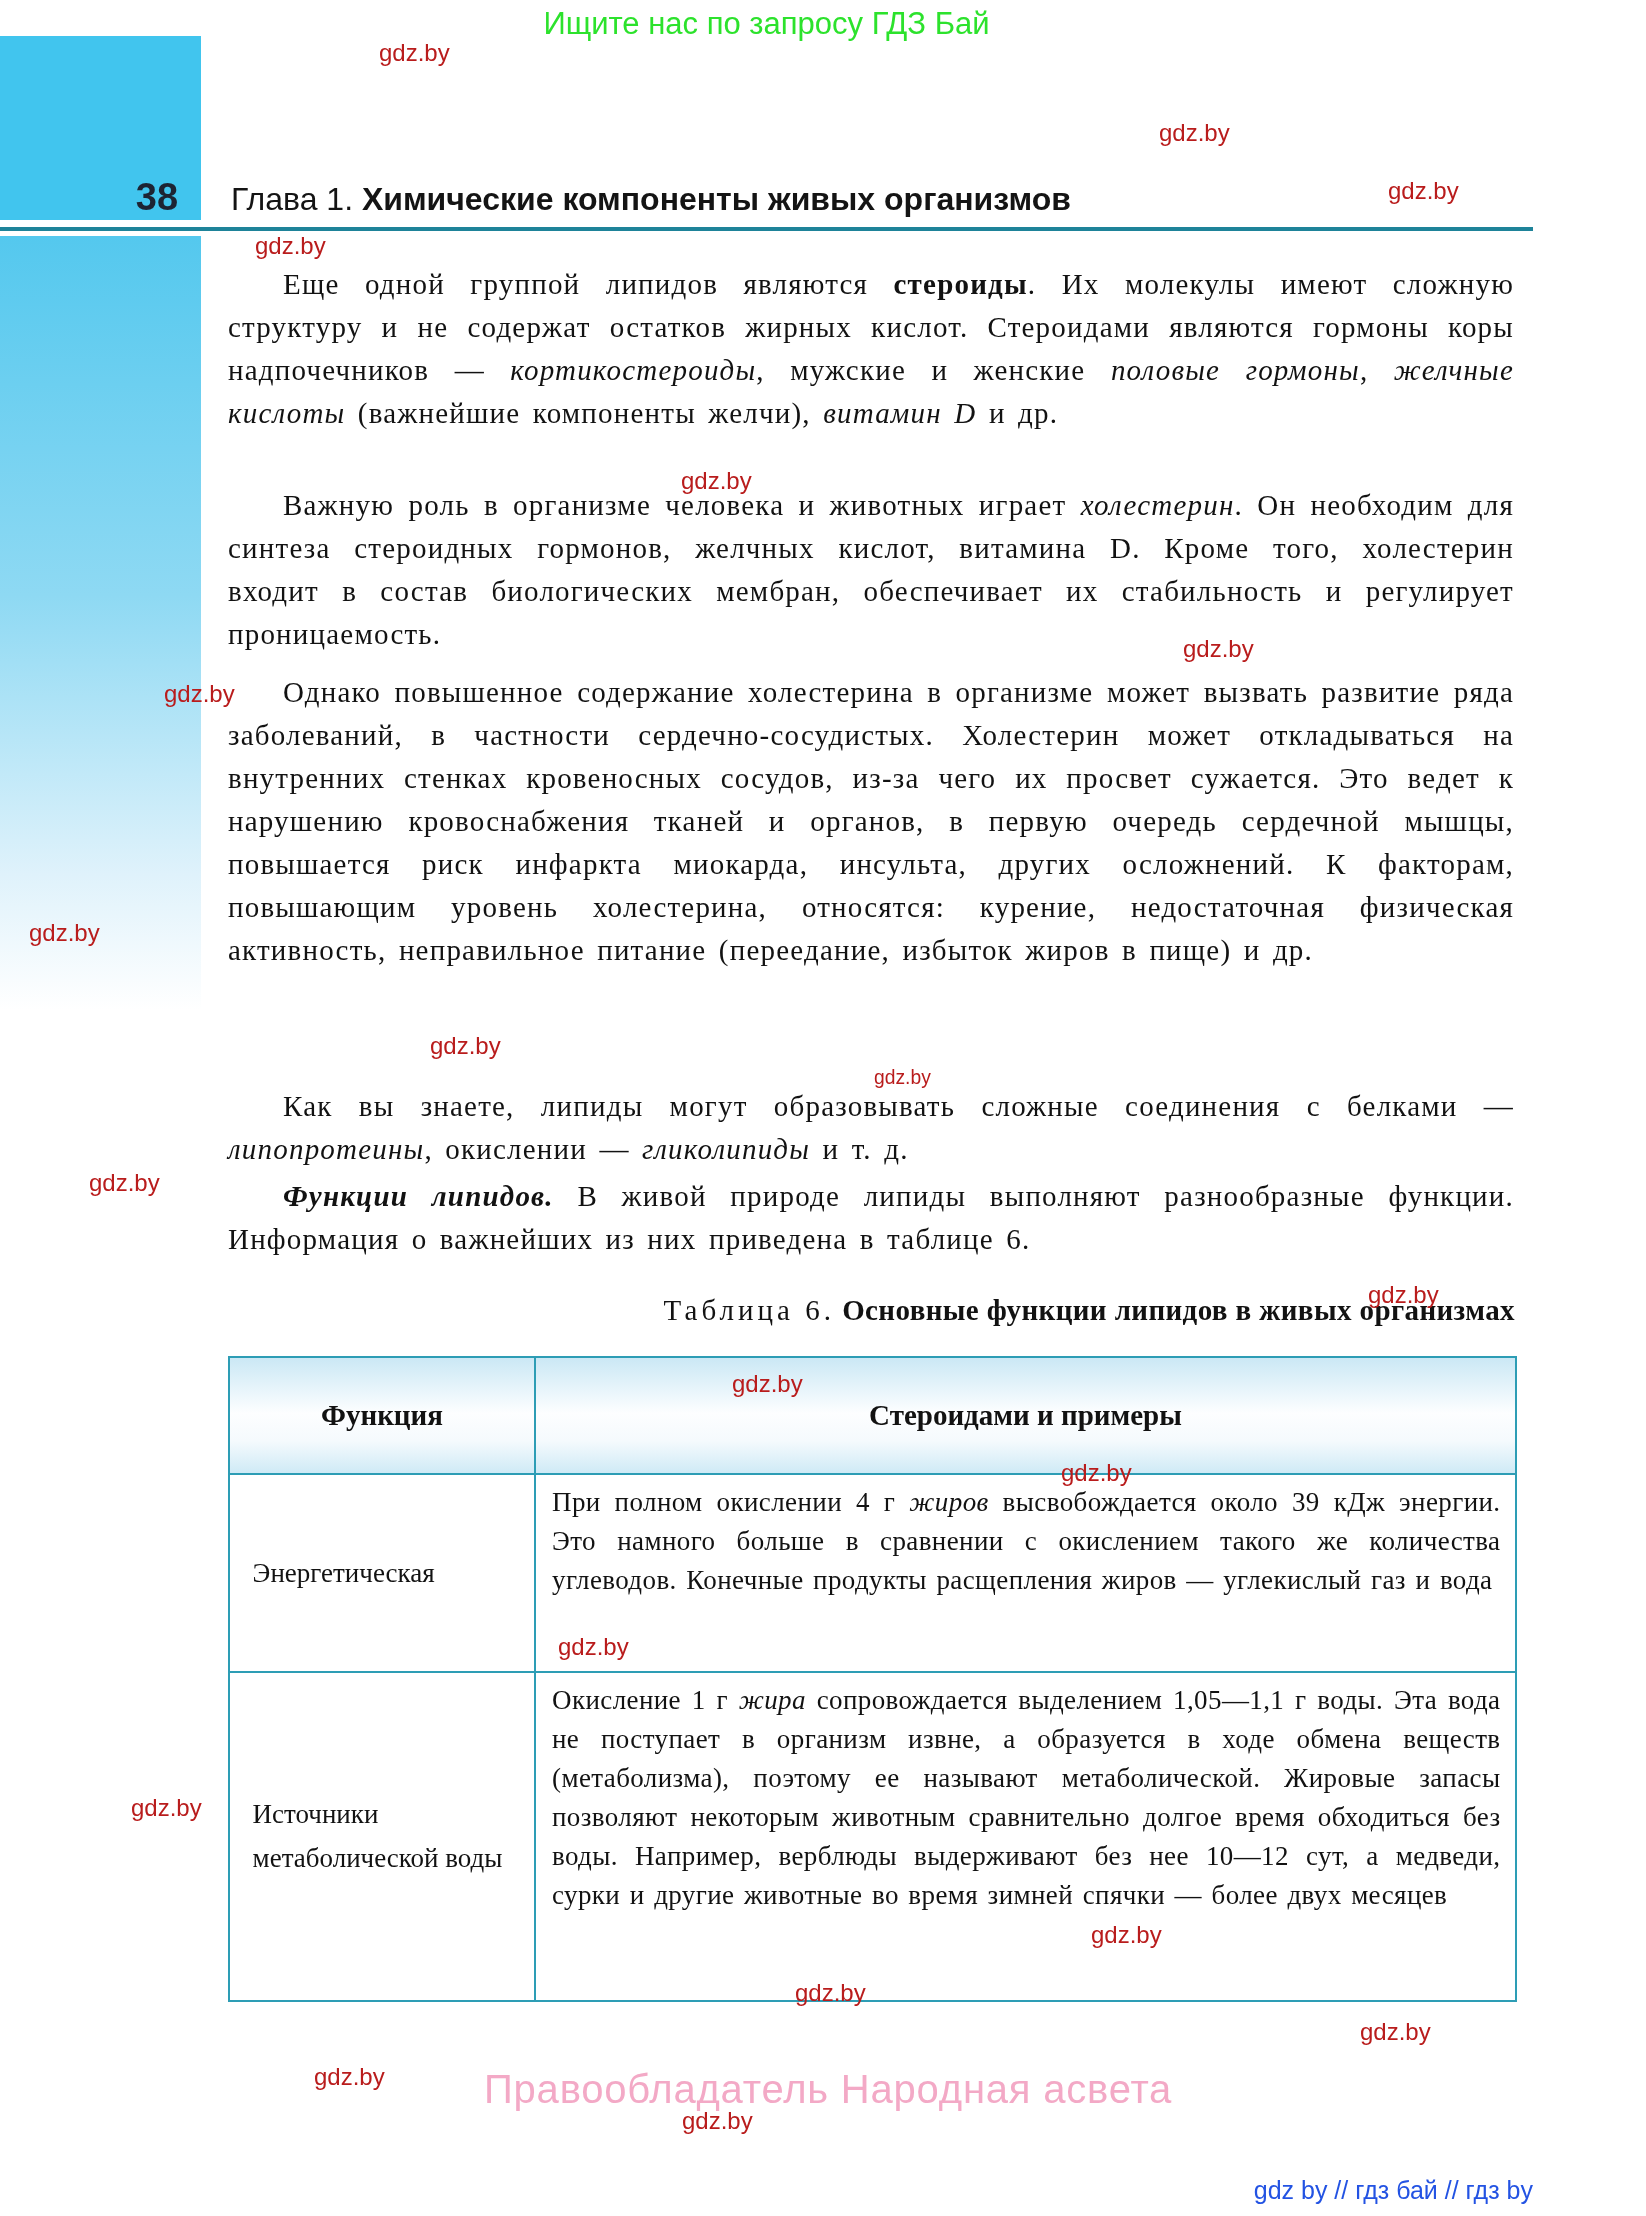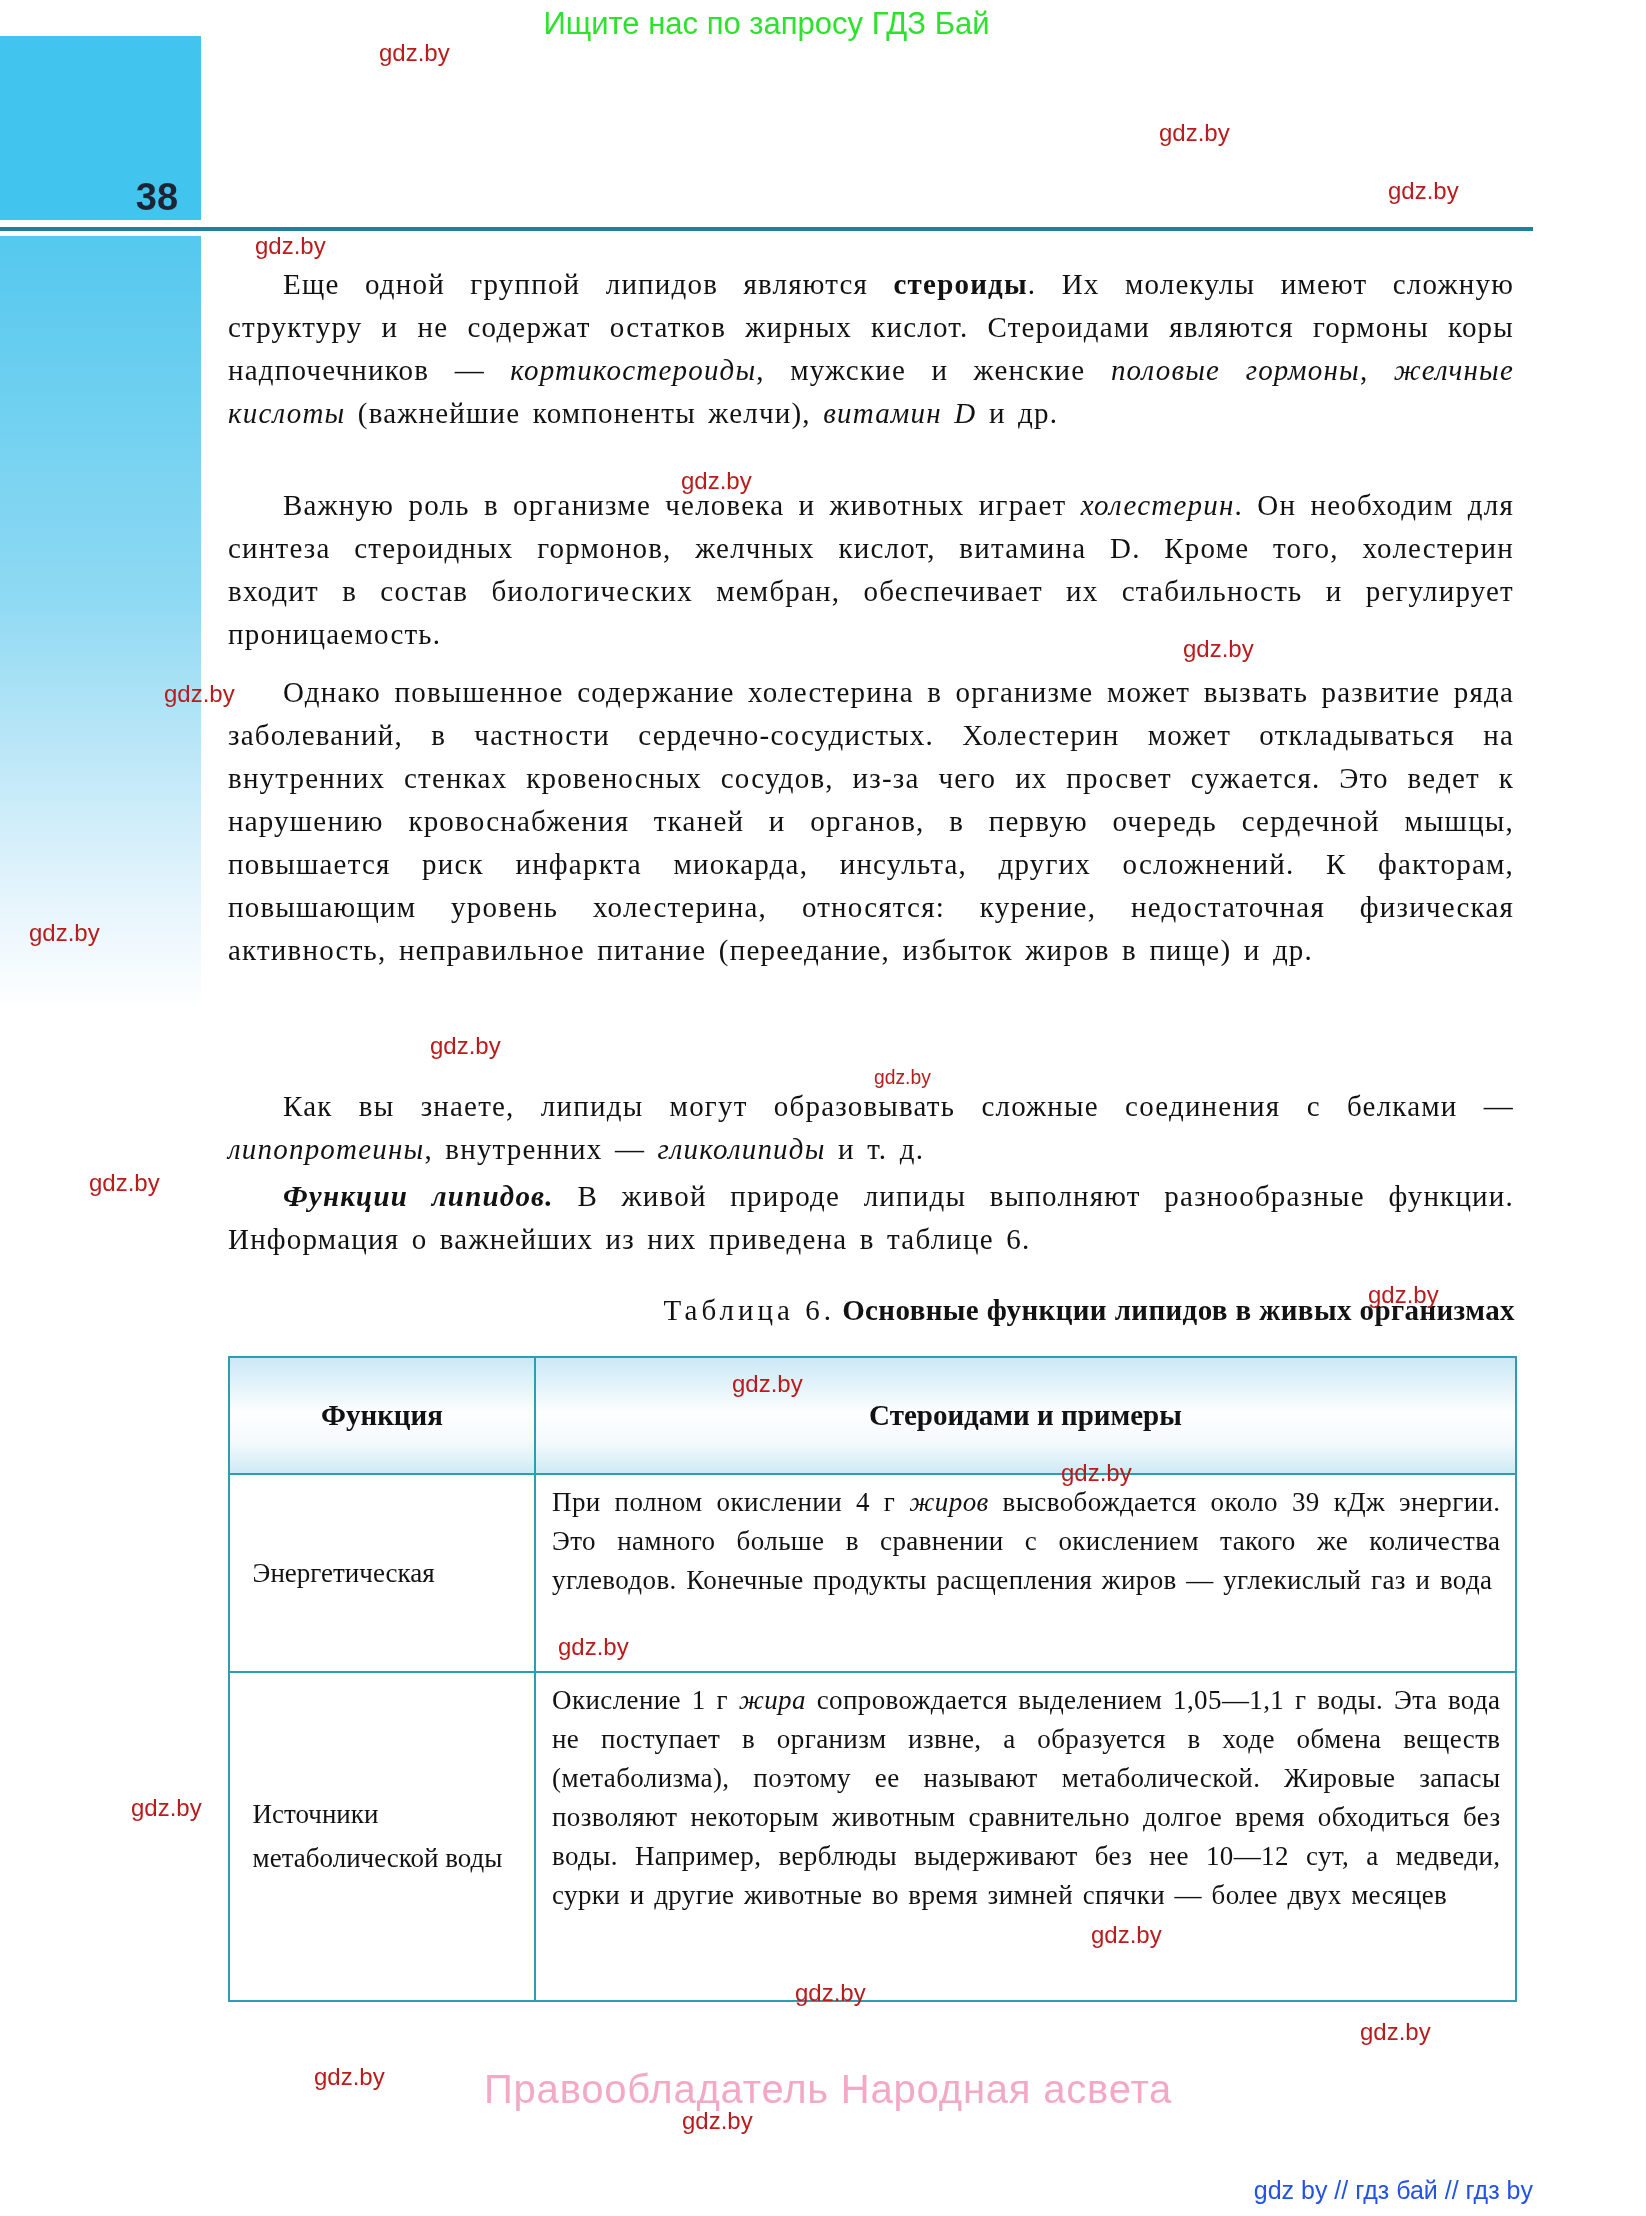--- a/index.html
+++ b/index.html
@@ -58,25 +58,26 @@
 
 <div id="page">
 
   <div class="promo">Ищите нас по запросу ГДЗ Бай</div>
 
   <div class="accent-top"></div>
   <div class="accent-grad"></div>
   <div class="header-rule"></div>
 
   <div class="pagenum">38</div>
+  <div class="chapter"><span>Глава 1.</span>&nbsp;<b>Химические компоненты живых организмов</b></div>
 
   <p class="para p1"><span>Еще одной группой липидов являются </span><span class="seg-b">стероиды</span><span>. Их молекулы имеют сложную структуру и не содержат остатков жирных кислот. Стероидами являются гормоны коры надпочечников — </span><span class="seg-i">кортикостероиды</span><span>, мужские и женские </span><span class="seg-i">половые гормоны</span><span>, </span><span class="seg-i">желчные кислоты</span><span> (важнейшие компоненты желчи), </span><span class="seg-i">витамин D</span><span> и др.</span></p>
   <p class="para p2"><span>Важную роль в организме человека и животных играет </span><span class="seg-i">холестерин</span><span>. Он необходим для синтеза стероидных гормонов, желчных кислот, витамина D. Кроме того, холестерин входит в состав биологических мембран, обеспечивает их стабильность и регулирует проницаемость.</span></p>
   <p class="para p3"><span>Однако повышенное содержание холестерина в организме может вызвать развитие ряда заболеваний, в частности сердечно-сосудистых. Холестерин может откладываться на внутренних стенках кровеносных сосудов, из-за чего их просвет сужается. Это ведет к нарушению кровоснабжения тканей и органов, в первую очередь сердечной мышцы, повышается риск инфаркта миокарда, инсульта, других осложнений. К факторам, повышающим уровень холестерина, относятся: курение, недостаточная физическая активность, неправильное питание (переедание, избыток жиров в пище) и др.</span></p>
-  <p class="para p4"><span>Как вы знаете, липиды могут образовывать сложные соединения с белками — </span><span class="seg-i">липопротеины</span><span>, внутренних — </span><span class="seg-i">гликолипиды</span><span> и т. д.</span></p>
+  <p class="para p4"><span>Как вы знаете, липиды могут образовывать сложные соединения с белками — </span><span class="seg-i">липопротеины</span><span>, окислении — </span><span class="seg-i">гликолипиды</span><span> и т. д.</span></p>
   <p class="para p5"><span class="seg-bi">Функции липидов.</span><span> В живой природе липиды выполняют разнообразные функции. Информация о важнейших из них приведена в таблице 6.</span></p>
 
   <div class="tbl-caption"><span class="cap-prefix">Таблица 6.</span>&nbsp;<b>Основные функции липидов в живых организмах</b></div>
 
   <table class="func">
     <colgroup>
         <col class="c1">
         <col class="c2">
       </colgroup>
     <tbody>

